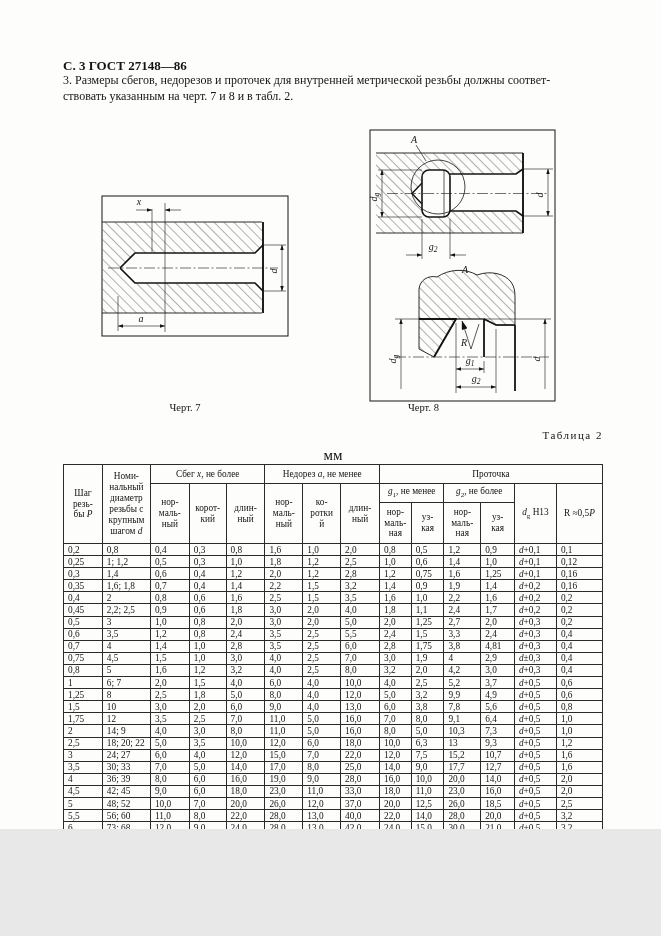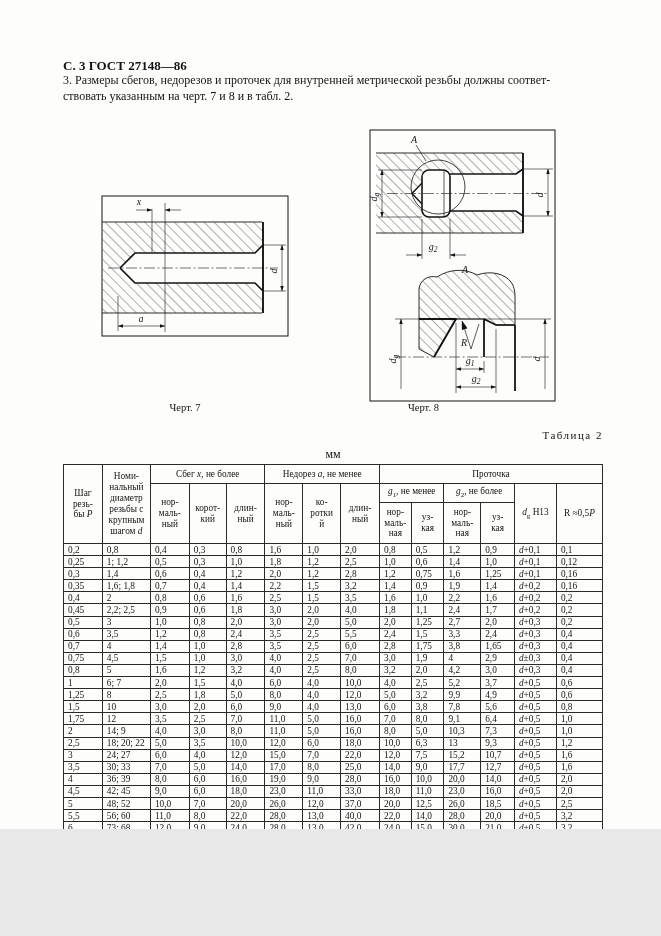--- a/index.html
+++ b/index.html
@@ -5,21 +5,21 @@
   html,body{margin:0;padding:0;background:#e8e8e8;}
   .page{position:relative;width:661px;height:829px;background:#fdfdfc;color:#141414;
         font-family:"Liberation Serif", serif;overflow:hidden;margin:0 auto;}
   .doc-header{position:absolute;left:63px;top:58px;font-weight:bold;font-size:13px;}
   .para{position:absolute;left:63px;top:72px;width:546px;font-size:12px;line-height:1.34;
         white-space:pre-line;text-indent:0;}
   .fig-caption{position:absolute;font-size:10.5px;}
   .cap7{left:130px;top:402px;width:110px;text-align:center;}
   .cap8{left:408px;top:402px;width:110px;text-align:left;}
   .tbl-title{position:absolute;right:58px;top:429px;font-size:11px;letter-spacing:1.5px;}
-  .units{position:absolute;left:63px;top:447px;width:540px;text-align:center;font-size:12px;}
+  .units{position:absolute;left:63px;top:447px;width:540px;text-align:center;font-size:15px;}
   .fig{position:absolute;}
   .fig7{left:94px;top:192px;}
   .fig8{left:367px;top:127px;}
   svg text{font-family:"Liberation Serif", serif;fill:#141414;}
   .lab{font-style:italic;font-size:10px;}
   .lab-s{font-style:italic;font-size:7.5px;}
   table.spec{position:absolute;left:63px;top:464px;width:540px;border-collapse:collapse;
         table-layout:fixed;font-size:9.3px;border:1.5px solid #111;}
   table.spec th, table.spec td{border:1px solid #2a2a2a;overflow:hidden;}
   table.spec th{font-weight:normal;text-align:center;vertical-align:middle;
@@ -364,21 +364,21 @@
           <td>4</td>
           <td>1,4</td>
           <td>1,0</td>
           <td>2,8</td>
           <td>3,5</td>
           <td>2,5</td>
           <td>6,0</td>
           <td>2,8</td>
           <td>1,75</td>
           <td>3,8</td>
-          <td>1,65</td>
+          <td>4,81</td>
           <td><i>d</i>+0,3</td>
           <td>0,4</td>
         </tr>
         <tr>
           <td>0,75</td>
           <td>4,5</td>
           <td>1,5</td>
           <td>1,0</td>
           <td>3,0</td>
           <td>4,0</td>

